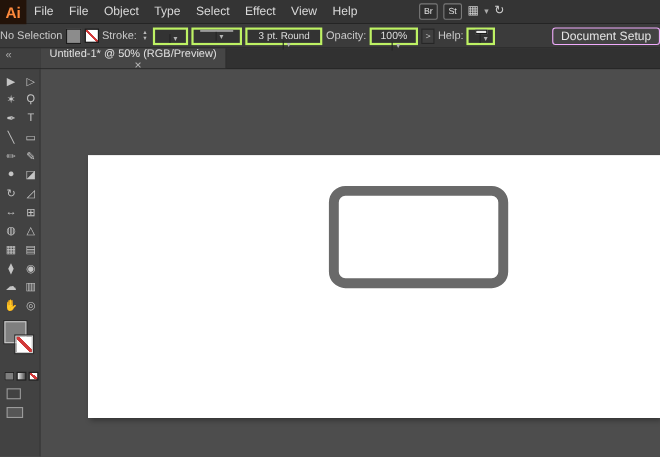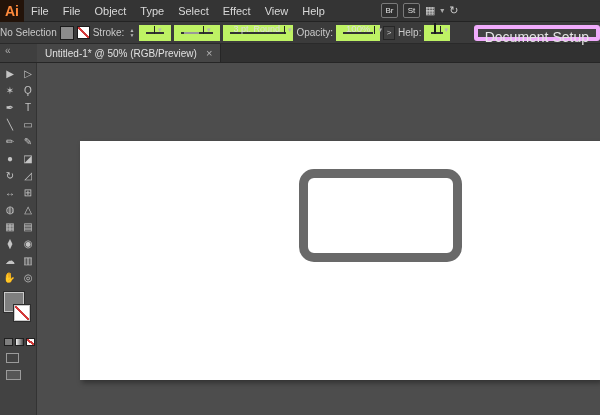--- a/index.html
+++ b/index.html
@@ -22,41 +22,41 @@
   
   .controlbar { height:22px; background:#3b3b3b; border-bottom:1px solid #2a2a2a;
                 display:flex; align-items:center; gap:3px; padding:0 0; font-size:10px; color:#c9c9c9; }
   .cb-label { white-space:nowrap; }
   .cb-sw { width:14px; height:14px; border:1px solid #1b1b1b; flex:none; }
   .cb-sw.fill { background:#8c8c8c; }
   .cb-sw.none { width:13px; height:13px;
         background:linear-gradient(to top right,#fff 43%,#d23a3a 43%,#d23a3a 57%,#fff 57%); }
   .stepper { display:flex; flex-direction:column; justify-content:center; width:9px; line-height:5px; }
   .stepper span { font-size:5px; color:#bbb; text-align:center; }
-  .dd { height:16px; background:#333; border:7px solid #bef264; display:flex; align-items:flex-end;
-        padding:0 3px; color:#ddd; white-space:nowrap; }
+  .dd { height:16px; background:#333; border:2px solid #bef264; display:flex; align-items:center;
+        padding:0 3px; color:#ddd; white-space:nowrap;flex-direction:column; }
   .dd .chev { font-size:7px; color:#b5b5b5; margin-left:4px; border-left:1px solid #242424; padding-left:3px; }
   .dd.weight { width:32px; justify-content:flex-end; }
   .dd.profile { width:46px; }
   .profile-line { width:30px; height:2px; background:#9a9a9a; margin:0 auto; }
   .dd.brush { width:70px; font-size:9px; }
   .dd.opacity { width:44px; font-size:9.5px; }
   .dd.style { width:26px; }
   .style-chip { width:11px; height:11px; background:#e8e8e8; border:1px solid #1b1b1b; }
   .mini-btn { width:12px; height:14px; background:#3f3f3f; border:1px solid #262626; color:#ccc;
               font-size:8px; line-height:12px; text-align:center; }
-  .bar-btn { height:16px; border:4px solid #f0abfc; border-radius:3px; background:#434343;
-             color:#e3e3e3; font-size:14px; padding:0 7px; font-family:"Liberation Sans",sans-serif; }
+  .bar-btn { height:16px; border:1px solid #f0abfc; border-radius:3px; background:#434343;
+             color:#e3e3e3; font-size:11px; padding:0 7px; font-family:"Liberation Sans",sans-serif; }
   .push-right { margin-left:auto; }
 
   
   .tabbar { height:19px; background:#313131; display:flex; align-items:stretch; border-bottom:1px solid #262626; }
   .tools-collapse { width:37px; background:#3f3f3f; color:#aaa; font-size:10px; padding:1px 0 0 5px; }
   .doc-tab { background:#464646; display:flex; align-items:center; padding:0 8px; font-size:10px;
-             color:#e0e0e0; border-right:1px solid #262626; }
+             color:#e0e0e0; border-right:1px solid #262626;flex-direction:column; }
   .tab-close { margin-left:9px; color:#b5b5b5; font-size:11px; line-height:10px; }
 
   
   .workspace { display:flex; height:352px; }
 
   .toolspanel { width:37px; background:#424242; border-right:1px solid #333;
                 display:flex; flex-direction:column; flex:none; }
   .tool-grid { display:flex; flex-wrap:wrap; width:37px; padding:2px 0 0 1px; }
   .tool { width:18px; height:17px; display:flex; align-items:center; justify-content:center;
           color:#c4c4c4; font-size:10px; }

